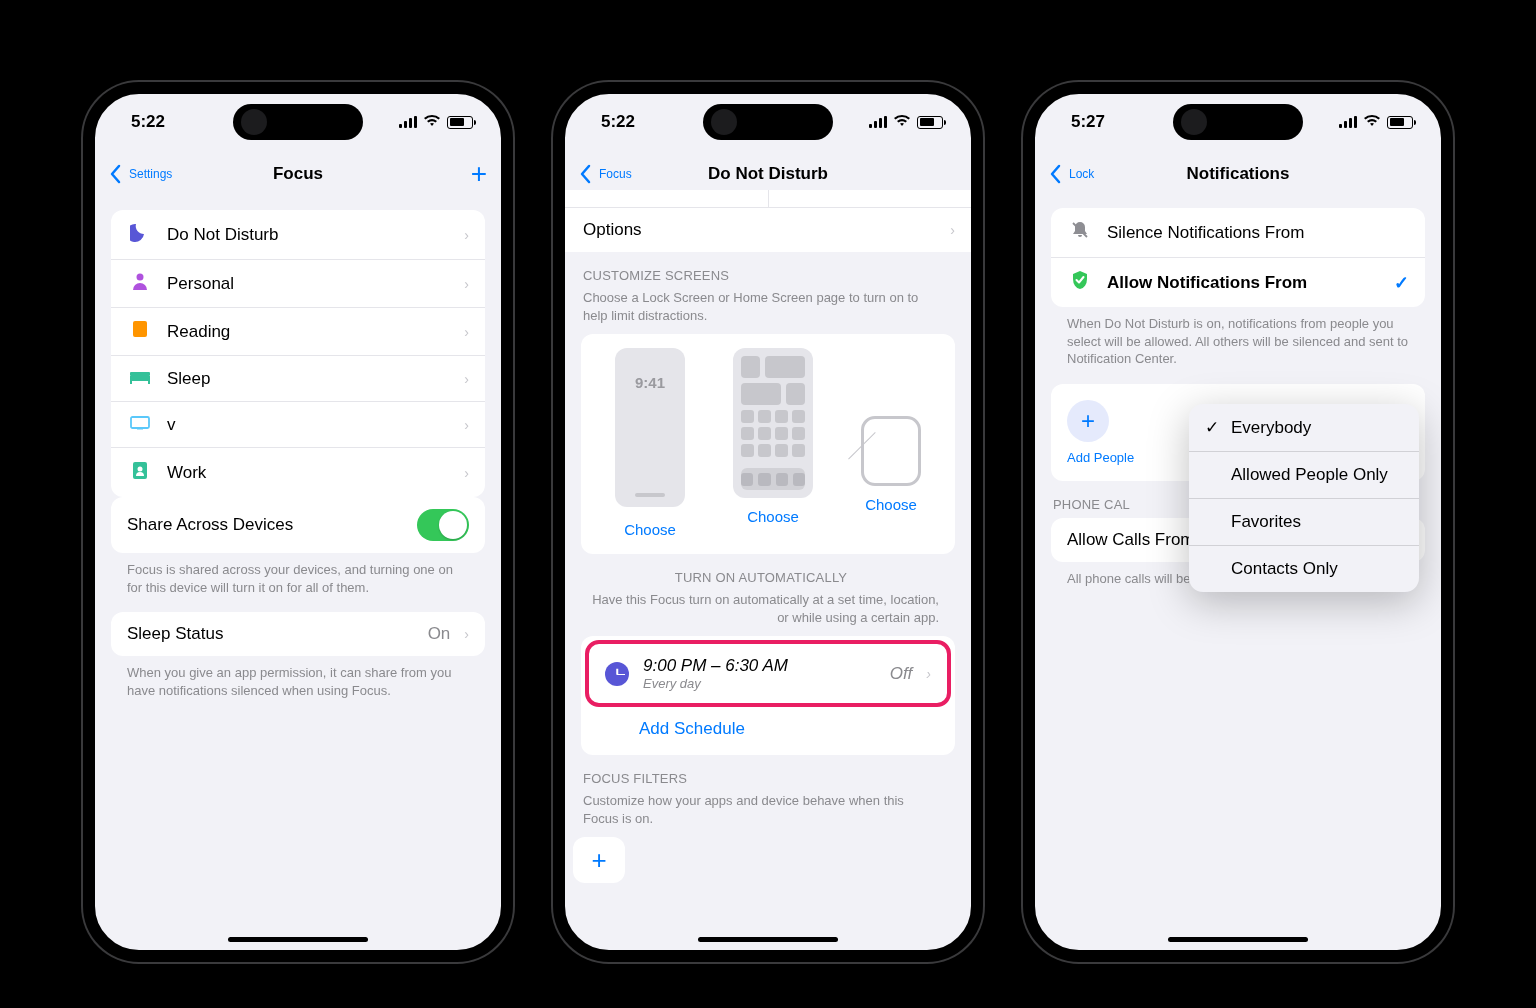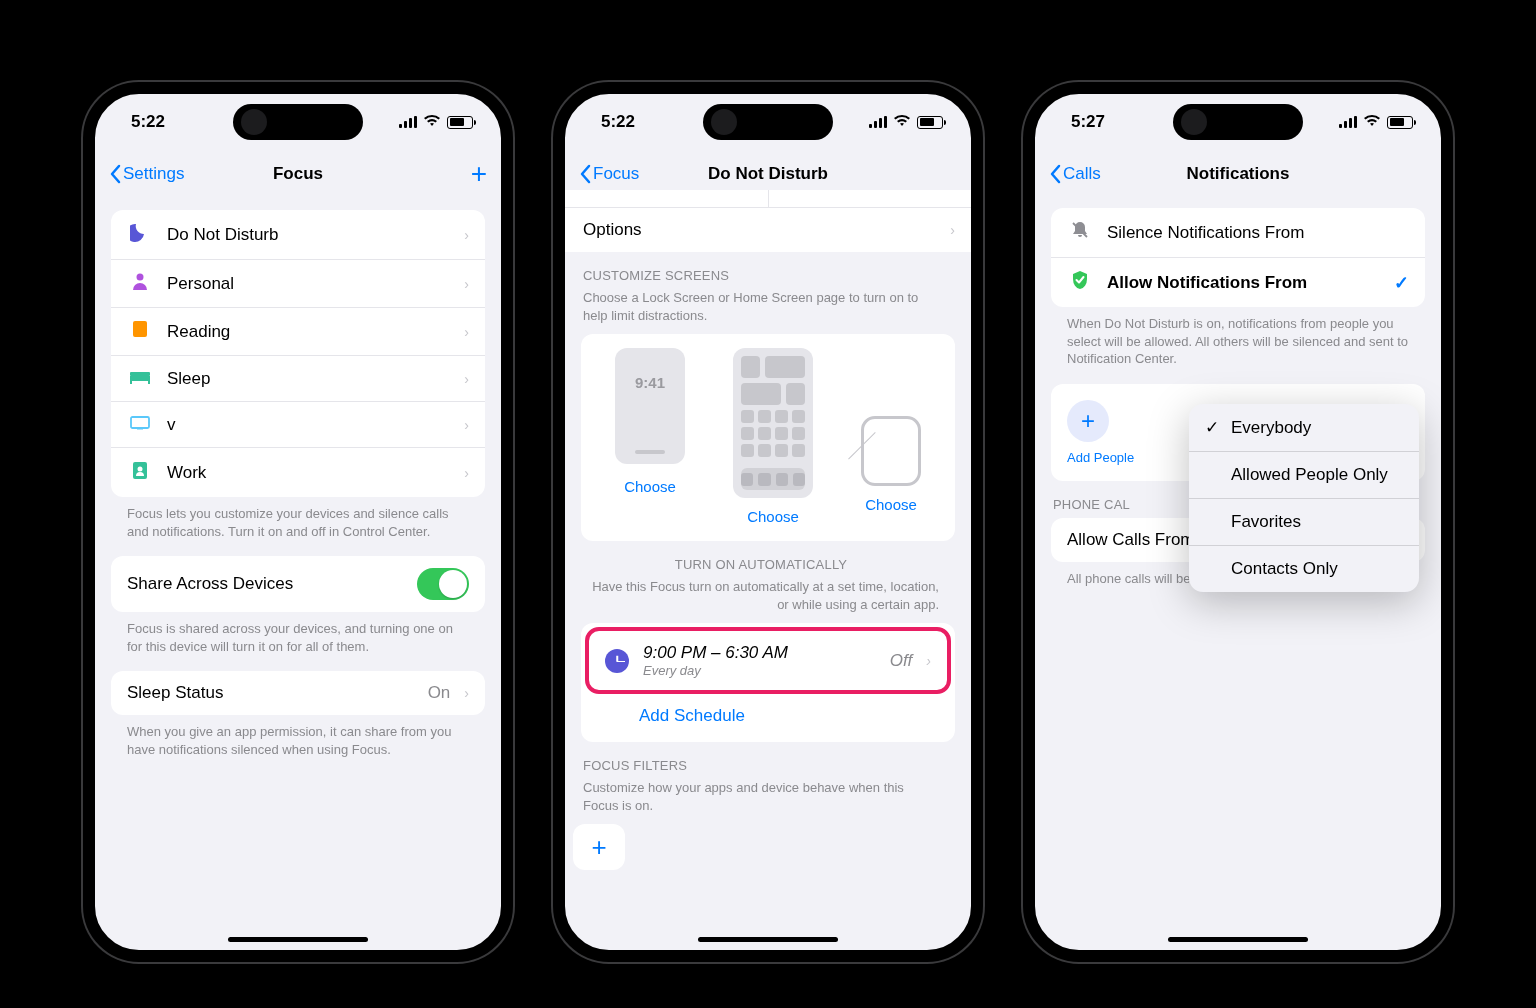--- a/index.html
+++ b/index.html
@@ -66,21 +66,21 @@
   .batt::after{content:"";position:absolute;right:-4px;top:3px;width:2.5px;height:5px;background:#000;border-radius:0 2px 2px 0;}
   .batt-fill{position:absolute;left:1.5px;top:1.5px;bottom:1.5px;width:60%;background:#000;border-radius:1px;}
 
   .nav {
     height: 48px;
     display: flex;
     align-items: center;
     justify-content: space-between;
     padding: 0 14px;
   }
-  .nav-back { display:flex; align-items:center; color:#007aff; font-size:17px; gap:2px; }
+  .nav-back { display:flex; align-items:center; color:#007aff; font-size:12px; gap:8px; }
   .nav-title { position:absolute; left:0; right:0; text-align:center; font-weight:600; font-size:17px; pointer-events:none; }
   .nav-plus { color:#007aff; font-size:28px; font-weight:400; }
 
   .content { padding: 0 16px; overflow:hidden; height: calc(100% - 104px); }
   .card {
     background:#fff;
     border-radius:12px;
   }
   .row {
     display:flex; align-items:center;
@@ -109,21 +109,21 @@
   }
   .toggle::after { content:""; position:absolute; right:2px; top:2px; width:28px; height:28px; background:#fff; border-radius:50%; box-shadow:0 1px 2px rgba(0,0,0,.2);}
   .row-value { color:#8a8a8e; font-size:17px; }
 
   
   .screens { display:flex; justify-content:space-around; padding:14px 10px 16px; }
   .screen-col { text-align:center; }
   .screen-col .choose { color:#007aff; font-size:15px; margin-top:10px; }
   .mini { background:#e5e5ea; border-radius:12px; display:inline-block; }
   .mini-lock {
-    width:70px; height:116px; position:relative;
+    width:70px; height:159px; position:relative;
   }
   .mini-lock .time { position:absolute; top:26px; left:0; right:0; text-align:center; color:#9a9a9f; font-weight:600; font-size:15px; }
   .mini-lock .hbar { position:absolute; bottom:10px; left:50%; transform:translateX(-50%); width:30px; height:4px; background:#c7c7cc; border-radius:2px;}
   .mini-home { width:80px; height:150px; padding:8px; position:relative; }
   .mini-home .widget-row { display:flex; gap:5px; margin-bottom:5px; }
   .wdg { background:#c7c7cc; border-radius:4px; }
   .wdg.sm{width:22px;height:22px}.wdg.md{width:48px;height:22px}
   .icon-grid { display:grid; grid-template-columns:repeat(4,1fr); gap:4px; }
   .icon-grid .app{width:13px;height:13px;background:#c7c7cc;border-radius:3px;}
   .dock{position:absolute;bottom:8px;left:8px;right:8px;height:22px;background:#d1d1d6;border-radius:6px;display:flex;gap:5px;align-items:center;justify-content:center;}
@@ -275,21 +275,20 @@
           <svg width="16" height="20" viewBox="0 0 16 20">
               <rect x="1" y="2" width="14" height="17" rx="2" fill="#34c199"></rect>
               <circle cx="8" cy="9" r="2.5" fill="#fff"></circle>
               <path d="M4 16 A4 4 0 0 1 12 16 Z" fill="#fff"></path>
             </svg>
         </span>
         <span class="label">Work</span>
         <span class="chev">›</span>
       </div>
     </div>
-    <div class="footer-note">Focus lets you customize your devices and silence calls and notifications. Turn it on and off in Control Center.</div>
 
     <div class="card">
       <div class="row">
         <span class="label">Share Across Devices</span>
         <span class="toggle"></span>
       </div>
     </div>
     <div class="footer-note">Focus is shared across your devices, and turning one on for this device will turn it on for all of them.</div>
 
     <div class="card">
@@ -446,21 +445,21 @@
       <span class="batt">
           <span class="batt-fill"></span>
         </span>
     </span>
   </div>
   <div class="nav">
     <div class="nav-back">
       <svg width="12" height="20" viewBox="0 0 12 20">
           <path d="M10 2 L3 10 L10 18" stroke="#007aff" stroke-width="2.5" fill="none" stroke-linecap="round" stroke-linejoin="round"></path>
         </svg>
-      <span>Calls</span>
+      <span>Lock</span>
     </div>
     <div class="nav-title">Notifications</div>
     <div style="width:20px"></div>
   </div>
   <div class="content">
     <div style="height:10px"></div>
     <div class="card">
       <div class="row">
         <span class="icon-slot bell-icon">
           <svg width="20" height="20" viewBox="0 0 20 20">

